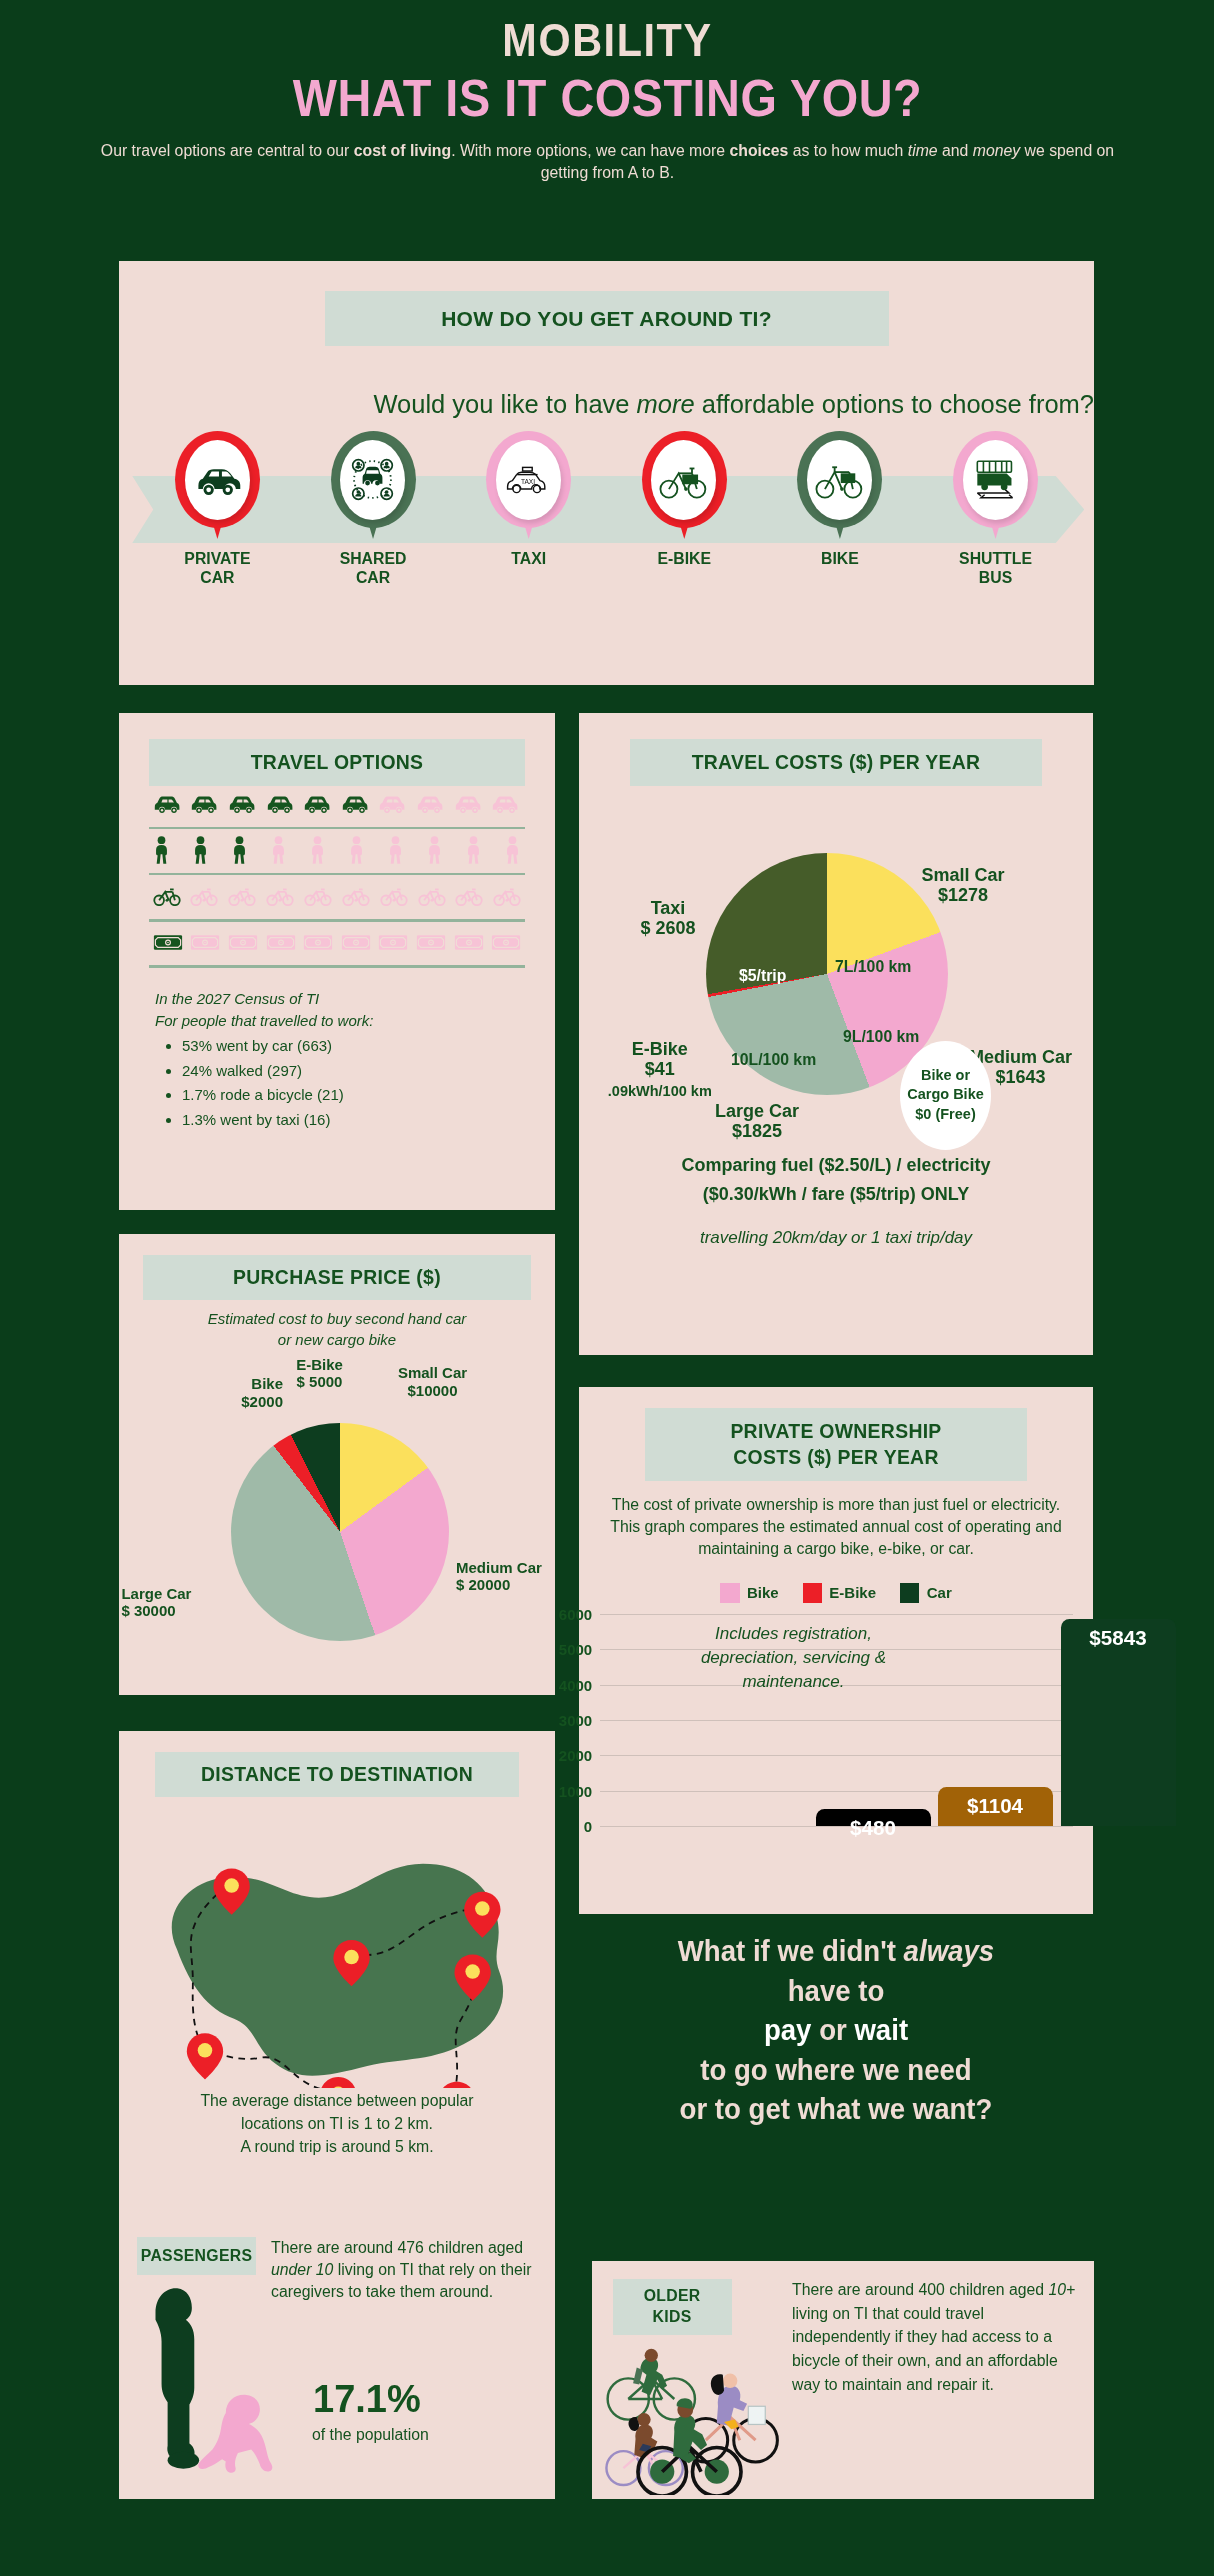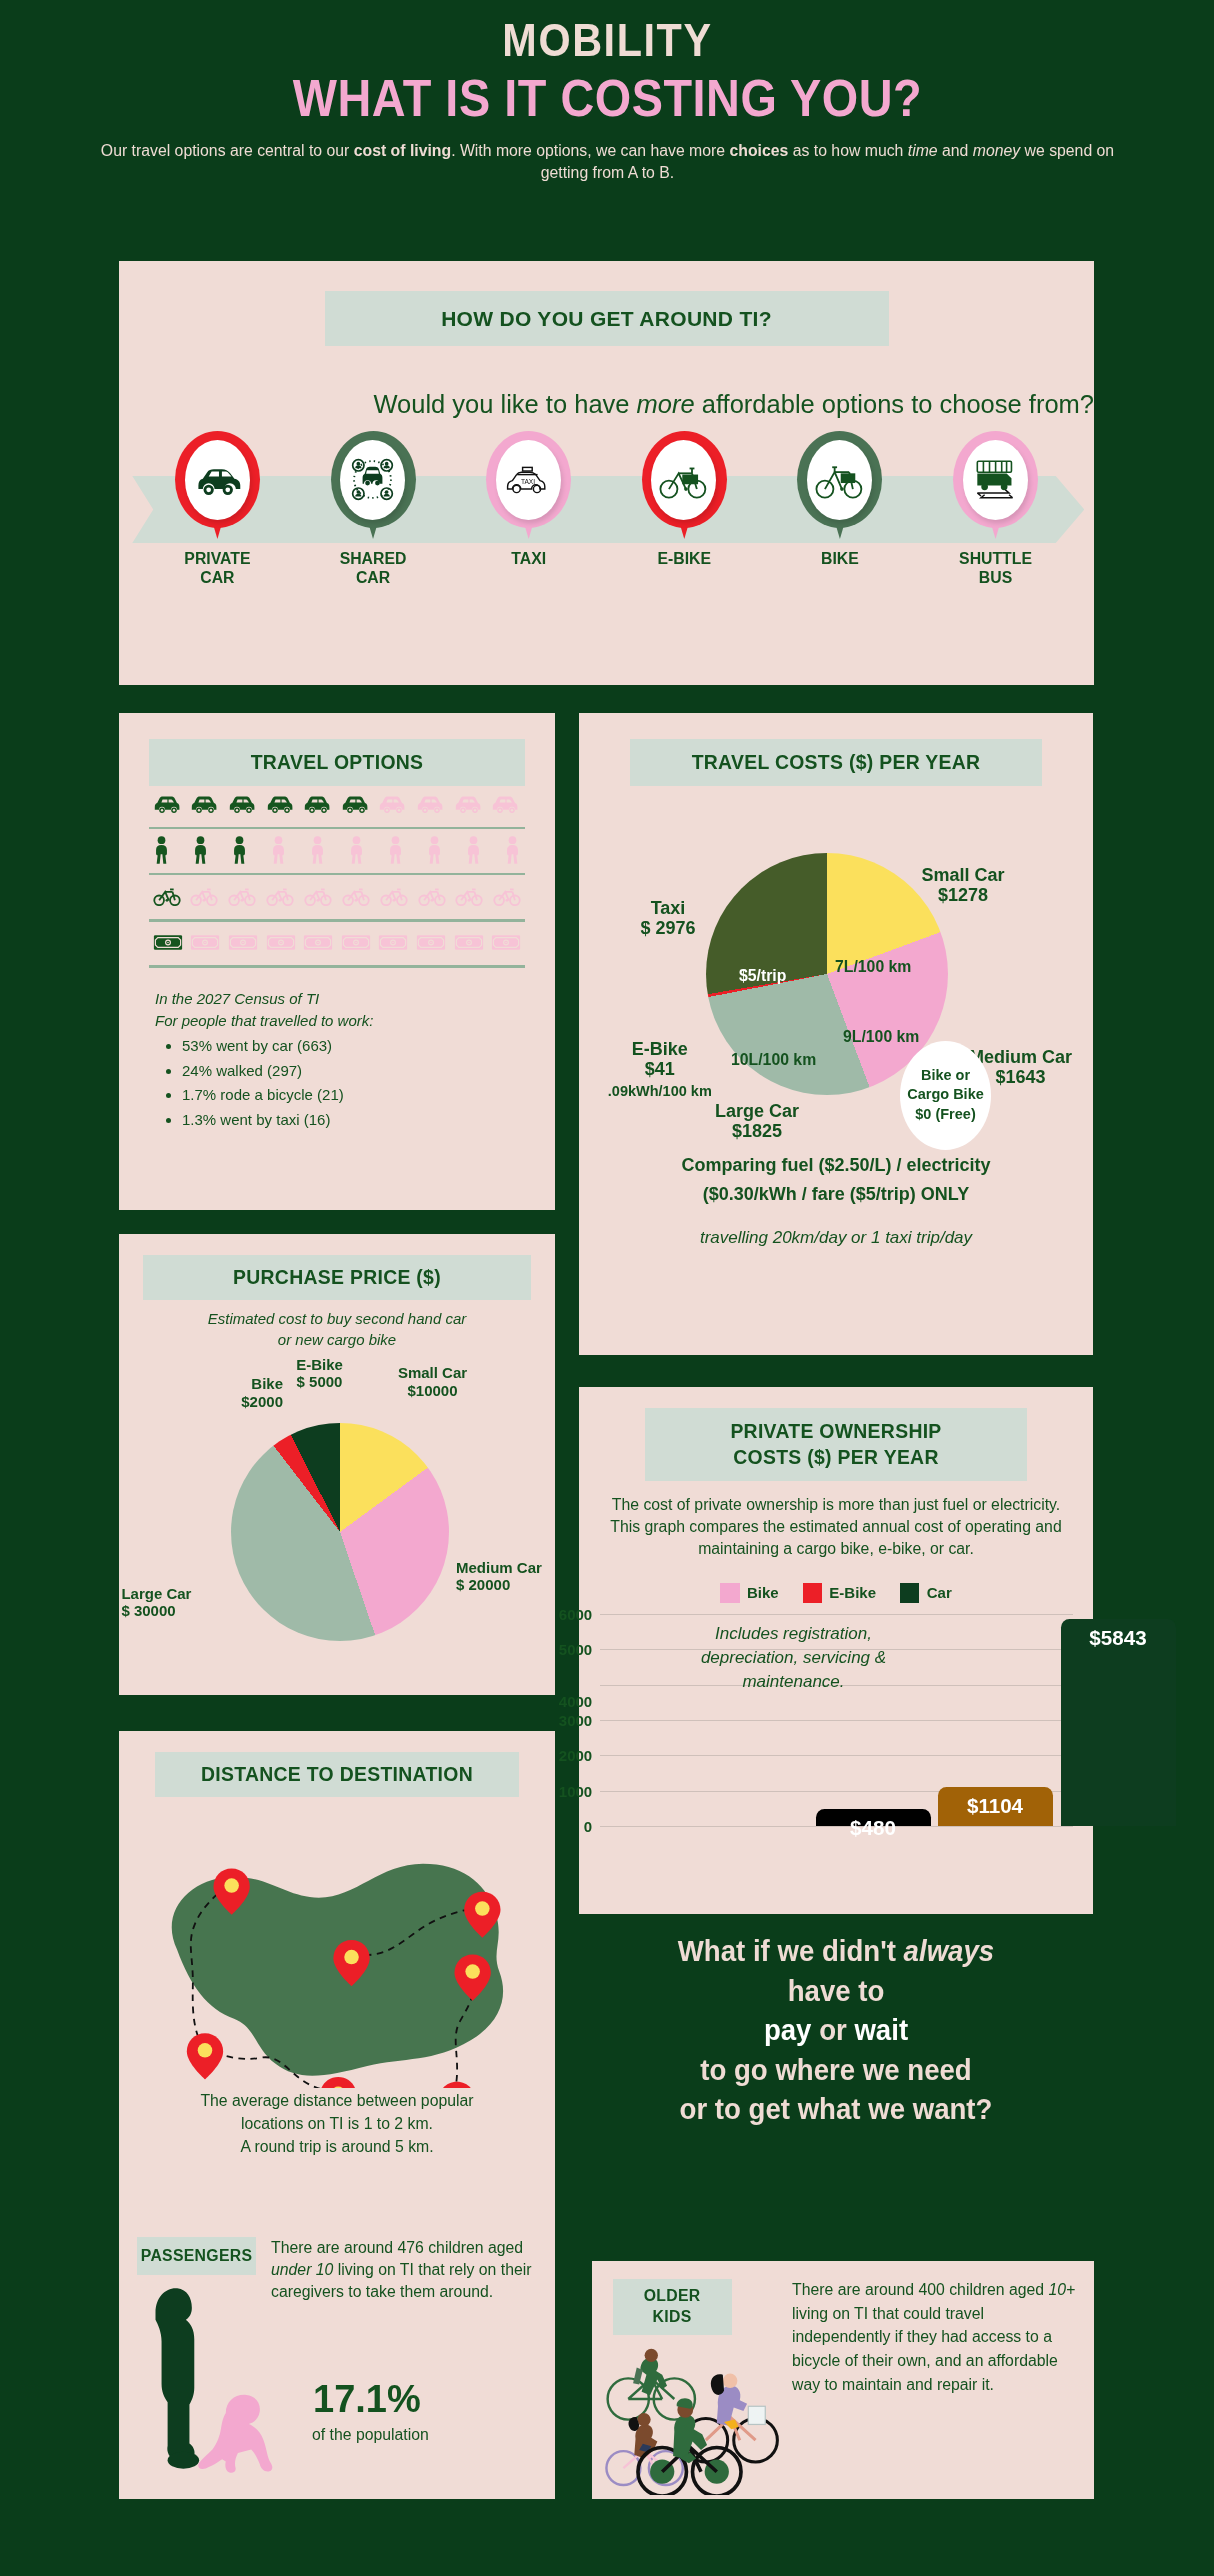--- a/index.html
+++ b/index.html
@@ -626,21 +626,21 @@
 
 <div class="panel" id="p3">
   <div class="band">TRAVEL COSTS ($) PER YEAR</div>
   <div class="piewrap">
     <div class="pie" id="pie1" style="background: conic-gradient(rgb(251, 224, 92) 0deg, rgb(251, 224, 92) 69.741deg, rgb(243, 168, 207) 69.741deg, rgb(243, 168, 207) 159.4deg, rgb(159, 186, 168) 159.4deg, rgb(159, 186, 168) 258.99deg, rgb(236, 31, 39) 258.99deg, rgb(236, 31, 39) 260.409deg, rgb(69, 92, 41) 260.409deg, rgb(69, 92, 41) 360deg);"></div>
 
     <div class="pielbl" style="left:308px;top:79px;width:152px;font-size:18px;">
       <span>Small Car</span><br><span>$1278</span>
     </div>
     <div class="pielbl" style="left:31.5px;top:112px;width:115px;font-size:18px;">
-      <span>Taxi</span><br><span>$ 2976</span>
+      <span>Taxi</span><br><span>$ 2608</span>
     </div>
     <div class="pielbl" style="left:4.8px;top:253px;width:152px;font-size:18px;">
       <span>E-Bike</span><br><span>$41</span><br>
       <span style="font-size:14.5px">.09kWh/100 km</span>
     </div>
     <div class="pielbl" style="left:102px;top:315px;width:152px;font-size:18px;">
       <span>Large Car</span><br><span>$1825</span>
     </div>
     <div class="pielbl" style="left:375px;top:261px;width:133px;font-size:18px;">
       <span>Medium Car</span><br><span>$1643</span>
@@ -769,21 +769,21 @@
     </div>
   <div class="grid" style="top: 212px;"></div>
       <div class="yl" style="top: 212px;">0</div>
       <div class="grid" style="top: 177px;"></div>
       <div class="yl" style="top: 177px;">1000</div>
       <div class="grid" style="top: 141px;"></div>
       <div class="yl" style="top: 141px;">2000</div>
       <div class="grid" style="top: 106px;"></div>
       <div class="yl" style="top: 106px;">3000</div>
       <div class="grid" style="top: 71px;"></div>
-      <div class="yl" style="top: 87px;">4000</div>
+      <div class="yl" style="top: 71px;">4000</div>
       <div class="grid" style="top: 35px;"></div>
       <div class="yl" style="top: 35px;">5000</div>
       <div class="grid" style="top: 0px;"></div>
       <div class="yl" style="top: 0px;">6000</div>
       <div class="barcol" style="left: 216px; width: 115px; height: 17px; background: #000000;">$480</div>
       <div class="barcol" style="left: 338px; width: 115px; height: 39px; background: #a16207;">$1104</div>
       <div class="barcol" style="left: 461px; width: 115px; height: 207px; background: rgb(13, 61, 31);">$5843</div>
     </div>
 </div>
 

